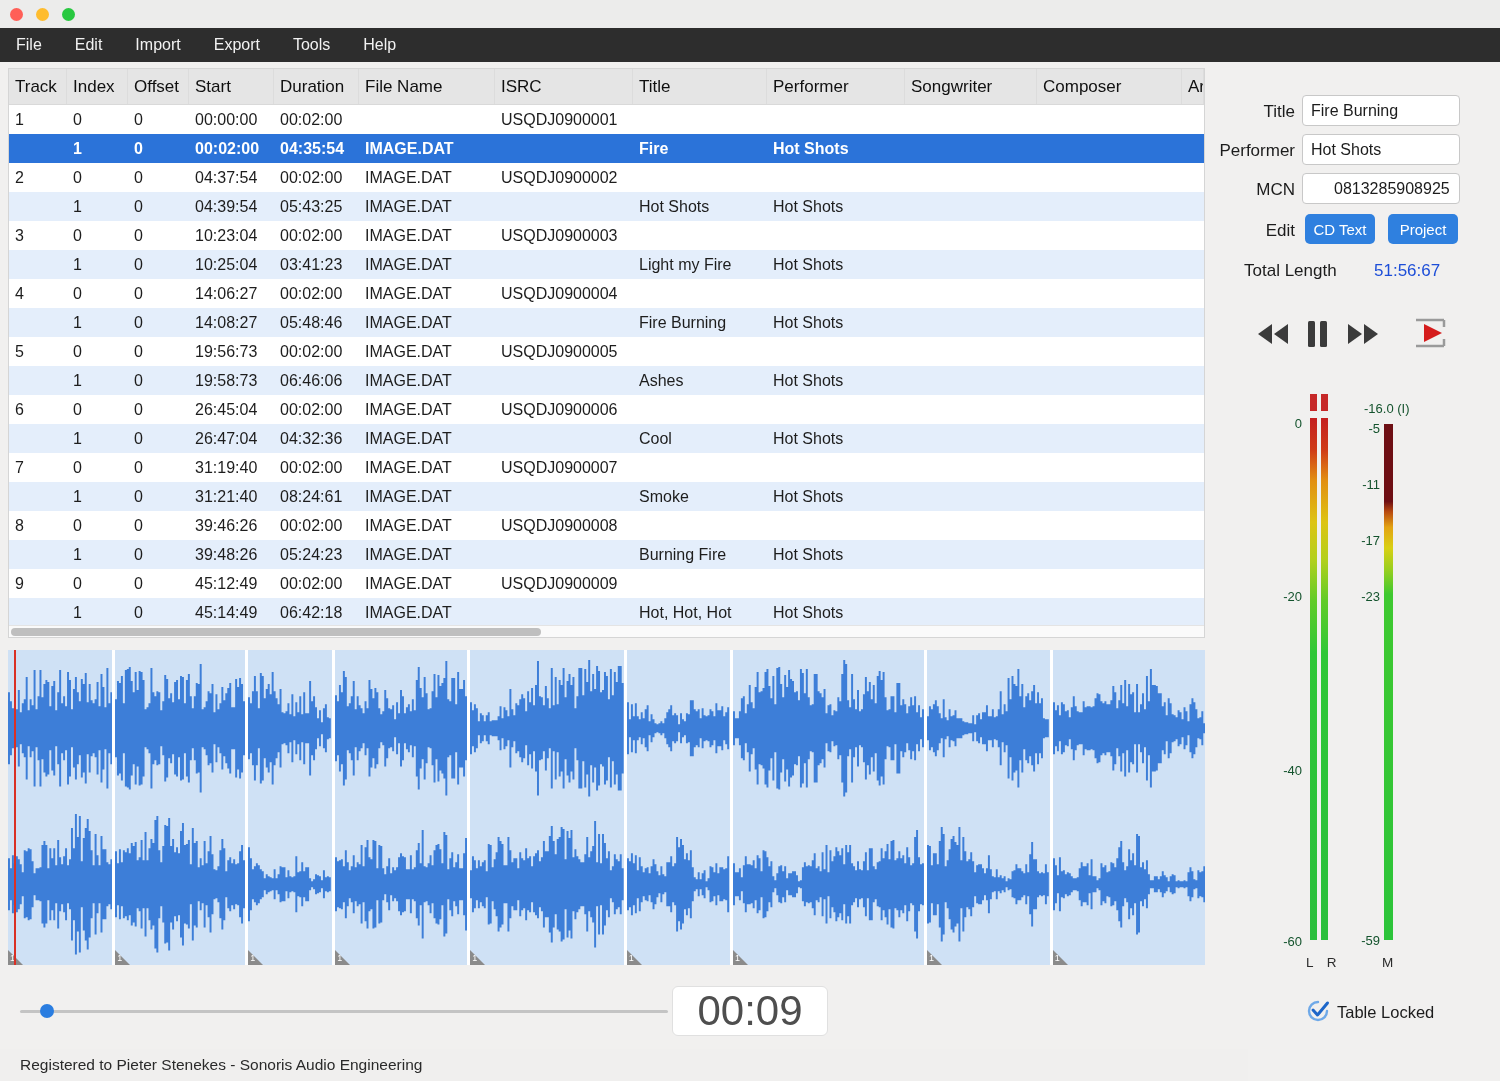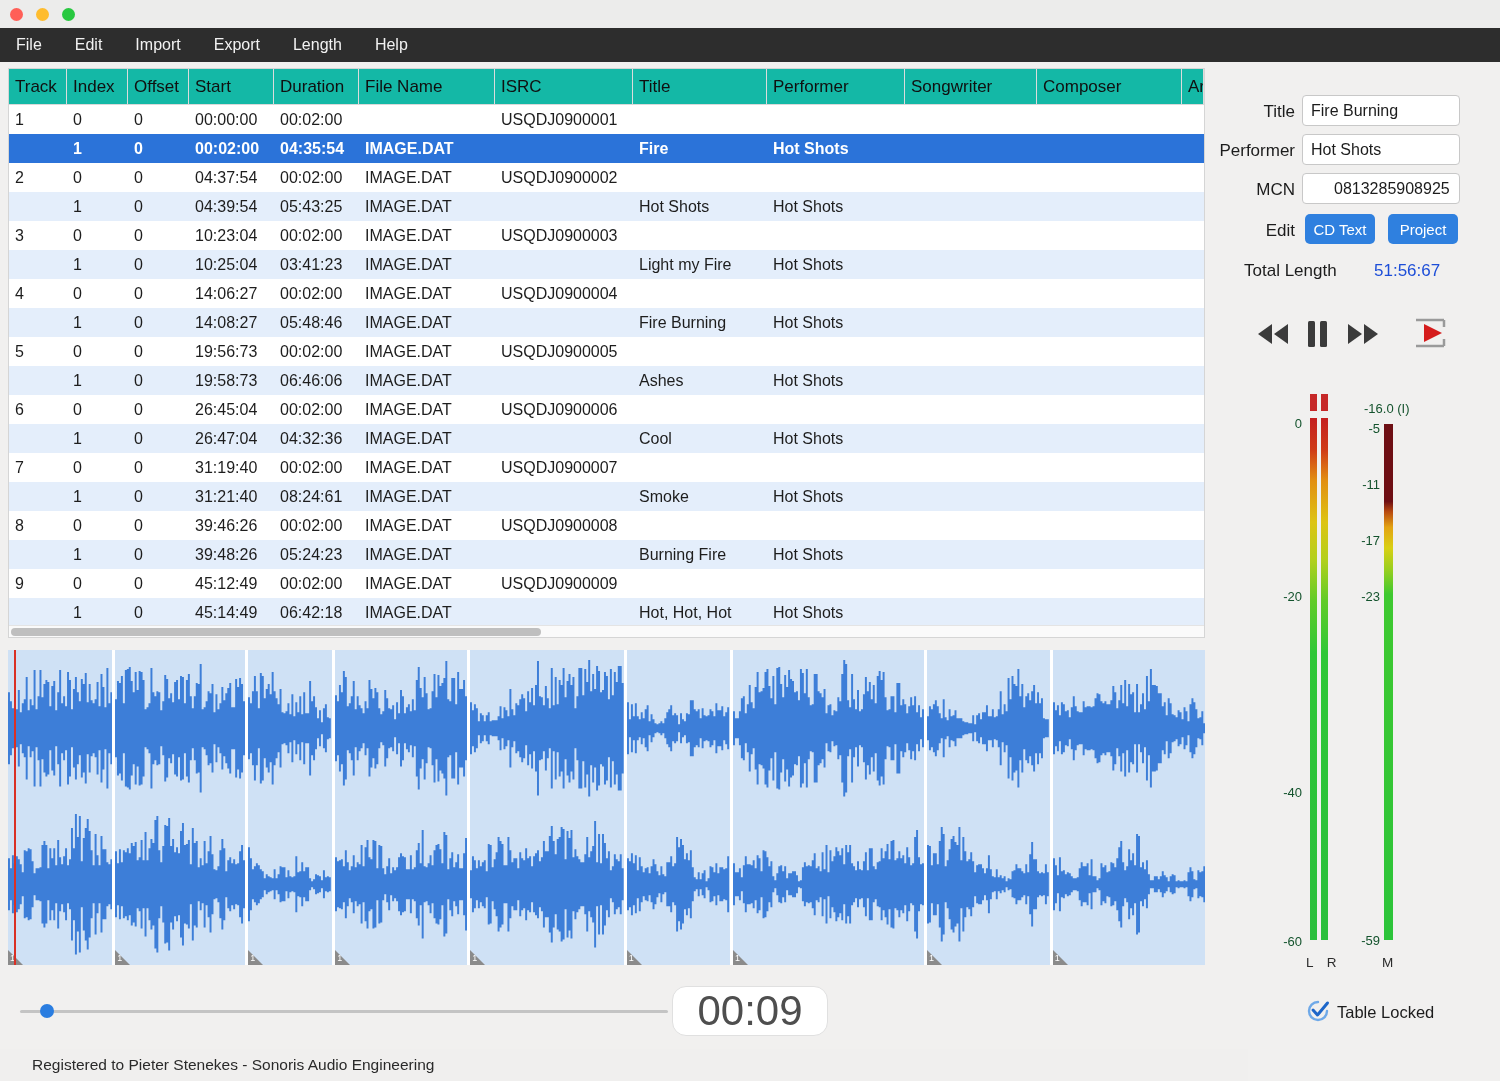--- a/index.html
+++ b/index.html
@@ -16,21 +16,21 @@
   .light.yellow{ left:36px; background:#febc2e; }
   .light.green { left:62px; background:#28c840; }
   
   .menubar { position:absolute; left:0; top:28px; width:1500px; height:34px; background:#2d2d2d;
              display:flex; align-items:center; gap:33px; padding-left:16px; }
   .menu-item { color:#f2f2f2; font-size:16px; cursor:default; }
   
   .table { position:absolute; left:8px; top:68px; width:1197px; height:570px;
            background:#fff; border:1px solid #d5d5d5; }
   .tgrid { display:grid; grid-template-columns:58px 61px 61px 85px 85px 136px 138px 134px 138px 132px 145px 1fr; }
-  .thead { height:36px; border-bottom:1px solid #d9d9d9; background:#14b8a6; }
+  .thead { height:36px; border-bottom:1px solid #d9d9d9; background:#e5e5e5; }
   .hcell { display:flex; align-items:center; padding-left:6px; border-right:1px solid #dcdcdc;
            font-size:17px; color:#101010; overflow:hidden; white-space:nowrap; }
   .tbody { position:absolute; left:0; top:36px; width:100%; height:522px; overflow:hidden; }
   .trow  { height:29px; }
   .trow.shaded   { background:#e4eefb; }
   .trow.selected { background:#2b73d9; }
   .trow.selected .tcell { color:#fff; font-weight:bold; }
   .tcell { display:flex; align-items:center; padding-left:6px; font-size:16px; color:#1d1d1d;
            overflow:hidden; white-space:nowrap; }
   .hscroll { position:absolute; left:0; bottom:0; width:100%; height:12px; background:#fafafa; border-top:1px solid #e4e4e4; }
@@ -42,24 +42,24 @@
   .wchan { display:block; width:100%; height:calc(50% - 4px); }
   .wchan path { fill:none; }
   .wmarker { position:absolute; left:0; bottom:0; width:0; height:0;
              border-bottom:15px solid #8b8b8b; border-right:15px solid transparent; }
   .wmarker span { position:absolute; left:2px; top:3px; font-size:9px; color:#fff; }
   .playhead { position:absolute; left:6px; top:0; width:2px; height:100%; background:#d93025; z-index:4; }
   
   .slider-track { position:absolute; left:20px; top:1010px; width:648px; height:3px; background:#c4c4c4; border-radius:2px; }
   .slider-thumb { position:absolute; left:40px; top:1004px; width:14px; height:14px; border-radius:50%; background:#2a7de0; }
   .timebox { position:absolute; left:672px; top:986px; width:156px; height:50px; background:#fff;
-             border:1px solid #e0e0e0; border-radius:14px; display:flex; align-items:center; justify-content:center;
+             border:1px solid #e0e0e0; border-radius:6px; display:flex; align-items:center; justify-content:center;
              font-size:42px; color:#4e4e4e; }
   .statusbar { position:absolute; left:0; bottom:0; width:1248px; height:32px; background:#f0efee;
-               display:flex; align-items:center; padding-left:32px; font-size:15.5px; color:#2a2a2a; }
+               display:flex; align-items:center; padding-left:20px; font-size:15.5px; color:#2a2a2a; }
   
   .flabel { position:absolute; left:1207px; width:88px; text-align:right; font-size:17px; color:#1c1c1c; }
   .finput { position:absolute; left:1302px; width:158px; height:31px; border:1px solid #c8c8c8; border-radius:4px;
             background:#fff; font-family:"Liberation Sans",sans-serif; font-size:16px; padding:0 8px; color:#1c1c1c; }
   .btn { position:absolute; height:30px; border:none; border-radius:5px; background:#2f80df; color:#fff;
          font-family:"Liberation Sans",sans-serif; font-size:15px; cursor:pointer; }
   .tlen-label { position:absolute; left:1244px; top:261px; width:118px; text-align:left; font-size:17px; color:#1c1c1c; }
   .tlen-value { position:absolute; left:1374px; top:261px; font-size:17px; color:#1d4ed8; }
   .transport { position:absolute; }
   .transport svg { display:block; }
@@ -84,21 +84,21 @@
   <div class="light red"></div>
   <div class="light yellow"></div>
   <div class="light green"></div>
 </div>
 
 <div class="menubar">
     <span class="menu-item">File</span>
     <span class="menu-item">Edit</span>
     <span class="menu-item">Import</span>
     <span class="menu-item">Export</span>
-    <span class="menu-item">Length</span>
+    <span class="menu-item">Tools</span>
     <span class="menu-item">Help</span>
   </div>
 
 <div class="table">
   <div class="thead tgrid">
       <span class="hcell">Track</span>
       <span class="hcell">Index</span>
       <span class="hcell">Offset</span>
       <span class="hcell">Start</span>
       <span class="hcell">Duration</span>
@@ -388,21 +388,21 @@
   </svg>
 </div>
 
 <div class="peakL"></div>
 <div class="peakR"></div>
 <div class="mbar mbarL"></div>
 <div class="mbar mbarR"></div>
 <div class="mbarM"></div>
 <span class="mlab right" style="left:1270px;top:416px;">0</span>
 <span class="mlab right" style="left:1270px;top:589px;">-20</span>
-<span class="mlab right" style="left:1270px;top:785px;">-40</span>
+<span class="mlab right" style="left:1270px;top:763px;">-40</span>
 <span class="mlab right" style="left:1270px;top:934px;">-60</span>
 <span class="mlab right" style="left:1348px;top:421px;">-5</span>
 <span class="mlab right" style="left:1348px;top:477px;">-11</span>
 <span class="mlab right" style="left:1348px;top:533px;">-17</span>
 <span class="mlab right" style="left:1348px;top:589px;">-23</span>
 <span class="mlab right" style="left:1348px;top:933px;">-59</span>
 <span class="mlab" style="left:1364px;top:401px;">-16.0 (I)</span>
 <span class="meter-caption" style="left:1306px;top:955px;letter-spacing:5px;">L R</span>
 <span class="meter-caption" style="left:1382px;top:955px;">M</span>
 

